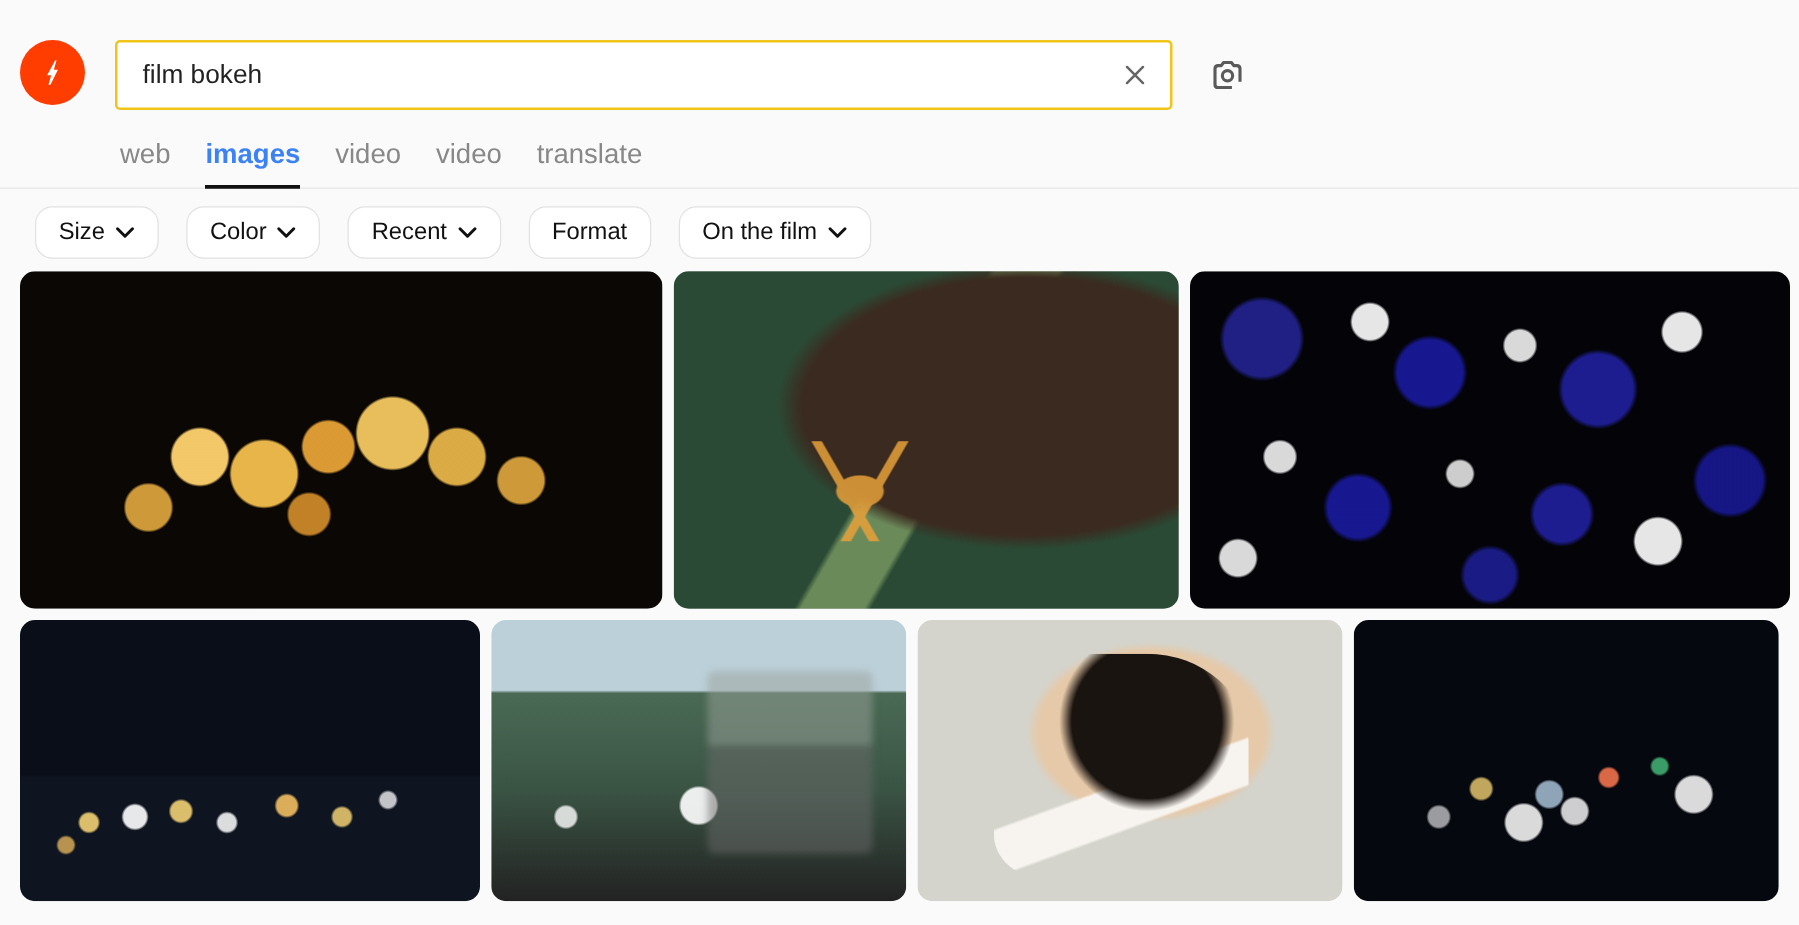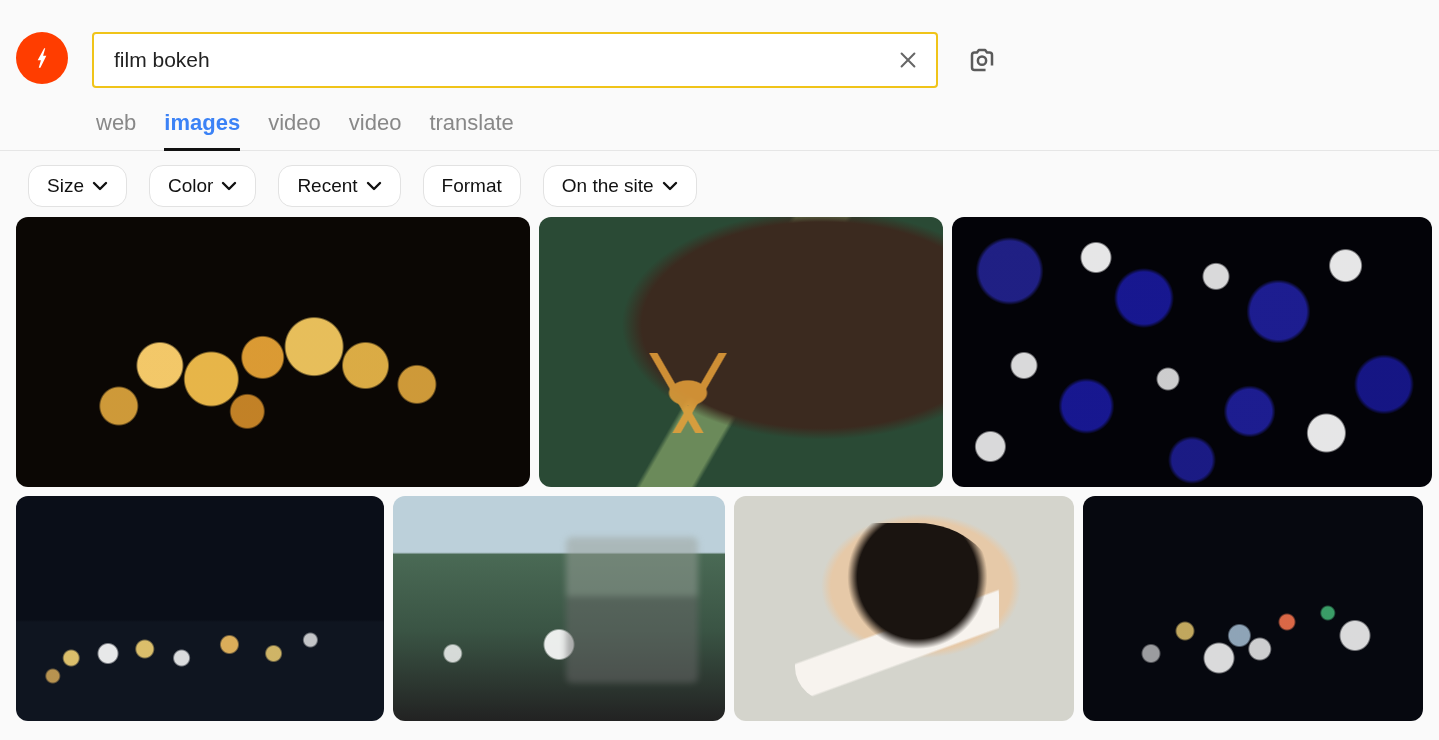--- a/index.html
+++ b/index.html
@@ -282,21 +282,21 @@
   <div class="filter">
     <span>Recent</span>
     <svg viewBox="0 0 16 10">
         <path d="M2 2 L8 8 L14 2" stroke="currentColor" stroke-width="2.4" fill="none" stroke-linecap="round" stroke-linejoin="round"></path>
       </svg>
   </div>
   <div class="filter">
     <span>Format</span>
   </div>
   <div class="filter">
-    <span>On the site</span>
+    <span>On the film</span>
     <svg viewBox="0 0 16 10">
         <path d="M2 2 L8 8 L14 2" stroke="currentColor" stroke-width="2.4" fill="none" stroke-linecap="round" stroke-linejoin="round"></path>
       </svg>
   </div>
 </div>
 
 <div class="grid">
   <div class="row">
     <div class="thumb t0" style="width: 514px;"></div>
     <div class="thumb t1" style="width: 404px;"></div>

